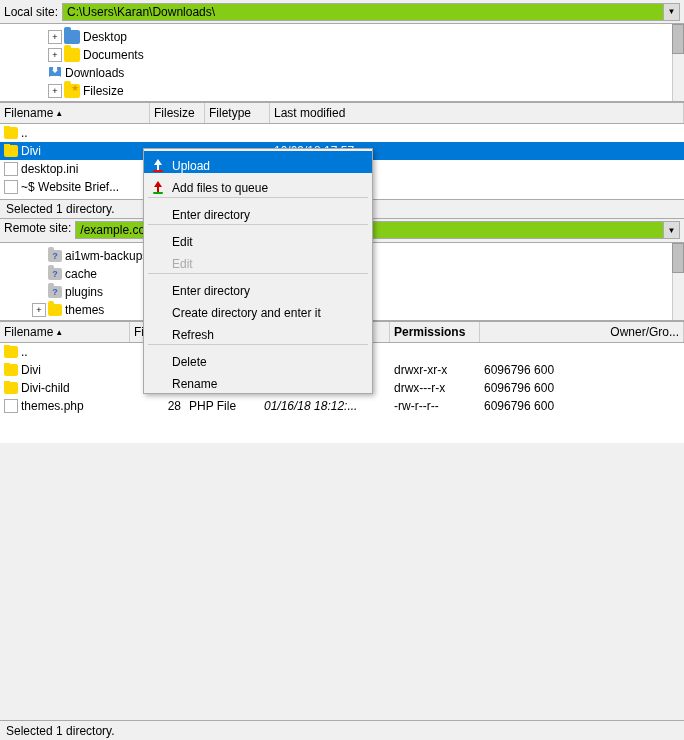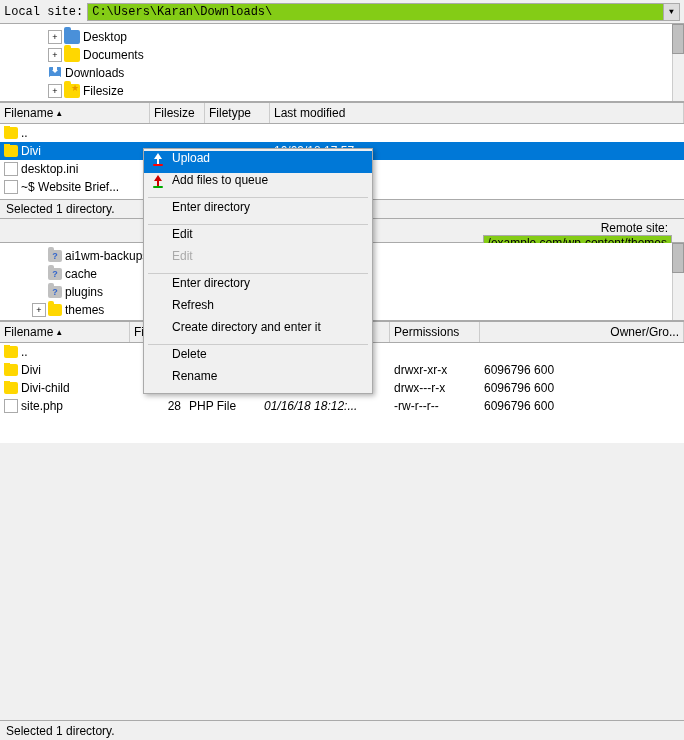--- a/index.html
+++ b/index.html
@@ -14,21 +14,20 @@
     }
 
     
     .local-site-bar {
       display: flex;
       align-items: center;
       background: #f0f0f0;
       border-bottom: 1px solid #aaa;
       padding: 2px 4px;
       height: 24px;
-      font-family: Liberation Mono, monospace;
     }
     .local-site-label {
       font-size: 12px;
       margin-right: 4px;
       white-space: nowrap;
     }
     .local-site-path {
       flex: 1;
       background: #84cc16;
       border: 1px solid #aaa;
@@ -215,21 +214,21 @@
       left: 143px;
       width: 230px;
       background: #f0f0f0;
       border: 1px solid #aaa;
       box-shadow: 2px 2px 5px rgba(0,0,0,0.3);
       z-index: 100;
       padding: 2px 0;
     }
     .context-menu-item {
       display: flex;
-      align-items: flex-start;
+      align-items: flex-end;
       height: 22px;
       padding: 0 8px 0 28px;
       font-size: 12px;
       cursor: pointer;
       position: relative;
     }
     .context-menu-item:hover, .context-menu-item.highlight {
       background: #0078d7;
       color: white;
     }
@@ -248,26 +247,25 @@
       width: 16px;
       height: 16px;
       display: flex;
       align-items: center;
       justify-content: center;
     }
 
     
     .remote-site-bar {
       display: flex;
-      align-items: flex-end;
+      align-items: flex-start;
       background: #f0f0f0;
       border-bottom: 1px solid #aaa;
-      padding: 2px 12px;
+      padding: 2px 4px;
       height: 24px;
-      flex-direction: column;
     }
 
     .remote-tree-panel {
       background: white;
       border-bottom: 1px solid #aaa;
       height: 78px;
       overflow: hidden;
       position: relative;
     }
 
@@ -284,21 +282,21 @@
       align-items: center;
       border-right: 1px solid #ccc;
       padding: 0 4px;
       font-size: 12px;
       cursor: pointer;
     }
     .rcol-header.filename { width: 130px; }
     .rcol-header.filesize { width: 55px; }
     .rcol-header.filetype { width: 75px; }
     .rcol-header.lastmod { width: 130px; }
-    .rcol-header.perms { width: 90px; }
+    .rcol-header.perms { width: 90px; font-weight: bold; }
     .rcol-header.owner { flex: 1; justify-content: flex-end; }
 
     .remote-file-list {
       background: white;
       height: 100px;
       position: relative;
       overflow: hidden;
     }
     .rfile-row {
       display: flex;
@@ -499,25 +497,25 @@
   <div class="context-menu-item disabled">
     <span>Edit</span>
   </div>
   <div class="context-menu-separator"></div>
 
   <div class="context-menu-item">
     <span>Enter directory</span>
   </div>
 
   <div class="context-menu-item">
+    <span>Create directory and enter it</span>
+  </div>
+
+  <div class="context-menu-item">
     <span>Refresh</span>
-  </div>
-
-  <div class="context-menu-item">
-    <span>Create directory and enter it</span>
   </div>
   <div class="context-menu-separator"></div>
 
   <div class="context-menu-item">
     <span>Delete</span>
   </div>
 
   <div class="context-menu-item">
     <span>Rename</span>
   </div>
@@ -626,21 +624,21 @@
     <div class="rfile-cell filesize"></div>
     <div class="rfile-cell filetype">File folder</div>
     <div class="rfile-cell lastmod">07/30/18 16:06:...</div>
     <div class="rfile-cell perms">drwx---r-x</div>
     <div class="rfile-cell owner">6096796 600</div>
   </div>
 
   <div class="rfile-row">
     <div class="rfile-cell filename">
       <span style="display:inline-flex;width:14px;height:14px;border:1px solid #aaa;background:white;margin-right:3px;flex-shrink:0;font-size:7px;align-items:center;justify-content:center;color:#666;"></span>
-      <span>site.php</span>
+      <span>themes.php</span>
     </div>
     <div class="rfile-cell filesize">28</div>
     <div class="rfile-cell filetype">PHP File</div>
     <div class="rfile-cell lastmod">01/16/18 18:12:...</div>
     <div class="rfile-cell perms">-rw-r--r--</div>
     <div class="rfile-cell owner">6096796 600</div>
   </div>
 </div>
 
 <div class="bottom-status-bar">

